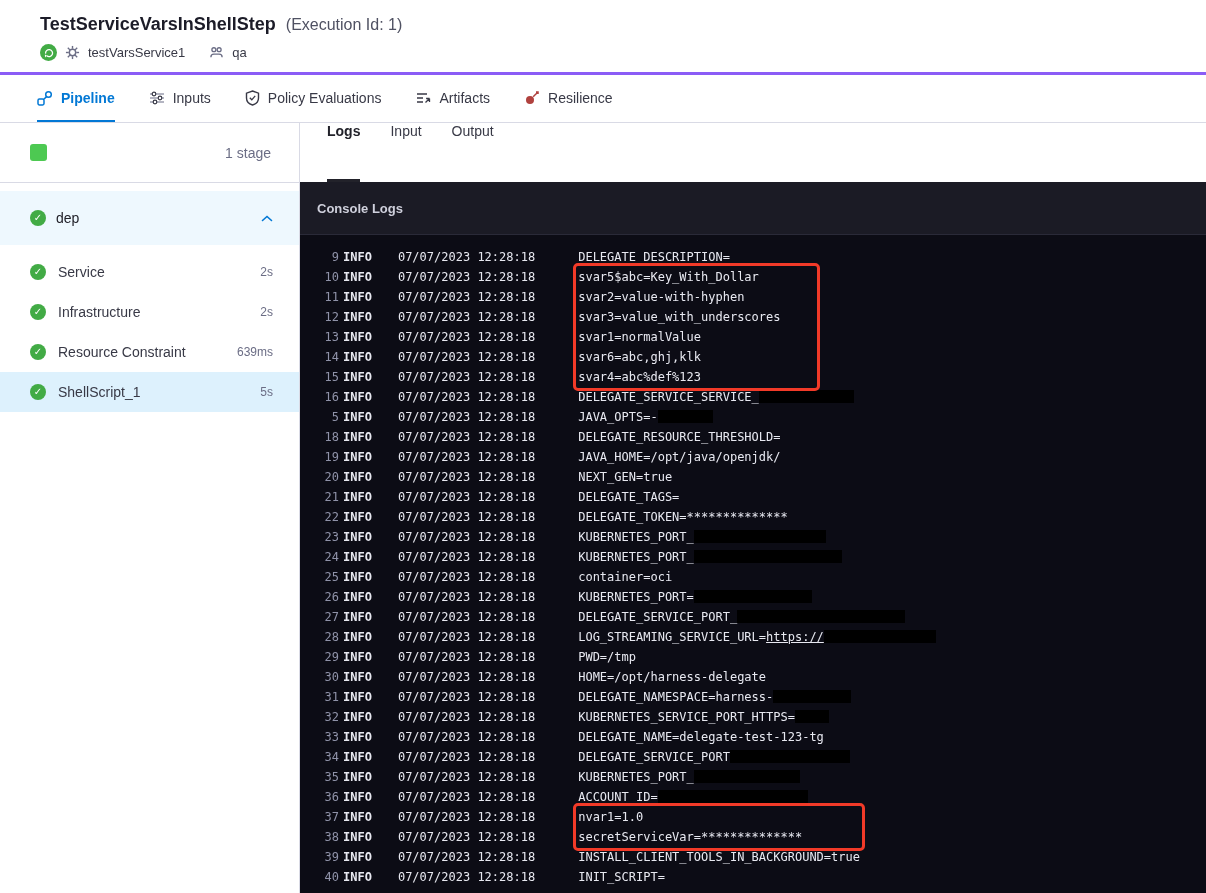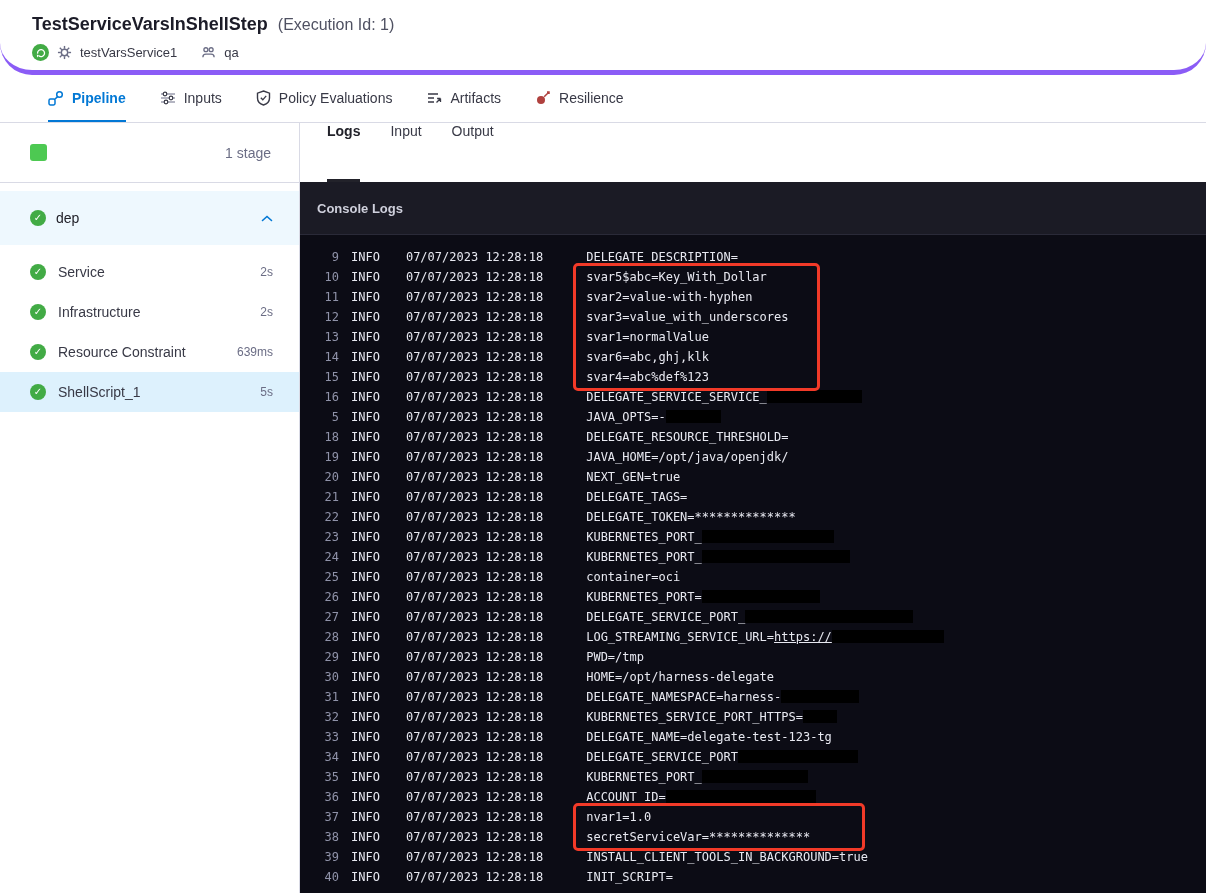--- a/index.html
+++ b/index.html
@@ -1,32 +1,32 @@
 <!DOCTYPE html>
 <html><head>
 <meta charset="utf-8">
 <style>
   * { margin:0; padding:0; box-sizing:border-box; }
   html,body { width:1206px; height:893px; overflow:hidden; background:#fff;
     font-family:"Liberation Sans", sans-serif; }
 
   
-  .header { height:75px; background:#fff; padding:14px 24px 0 32px; border-bottom:5px solid #8b5cf6;border-radius:32px; }
+  .header { height:75px; background:#fff; padding:14px 24px 0 40px; border-bottom:3px solid #8b5cf6; }
   .title-row { display:flex; align-items:baseline; gap:10px; }
   .page-title { font-size:18px; font-weight:700; color:#1c1c28; }
   .exec-id { font-size:16px; color:#4f5162; }
   .meta-row { margin-top:9px; display:flex; align-items:center; gap:8px; font-size:13px; color:#383946; }
   .svc-circle { width:17px; height:17px; border-radius:50%; background:#42ab45; display:inline-flex;
     align-items:center; justify-content:center; }
   .icon { display:inline-flex; align-items:center; justify-content:center; }
   .meta-sep { width:8px; }
 
   
   .tabbar { height:48px; border-bottom:1px solid #d9dae5; display:flex; align-items:stretch;
-    padding-left:48px; gap:34px; background:#fff; }
+    padding-left:37px; gap:34px; background:#fff; }
   .tab { display:flex; align-items:center; gap:8px; font-size:14px; color:#383946;
     border-bottom:2px solid transparent; cursor:pointer; }
   .tab.active { color:#0278d5; border-bottom-color:#0278d5; font-weight:600; }
 
   
   .content { display:flex; height:770px; }
   .sidebar { width:300px; flex:none; border-right:1px solid #d9dae5; background:#fff; }
   .stage-head { height:60px; border-bottom:1px solid #d9dae5; display:flex; align-items:center;
     padding:0 28px 0 30px; }
   .stage-square { width:17px; height:17px; border-radius:3px; background:#4dc952; }
@@ -50,21 +50,21 @@
     border-bottom:3px solid transparent; cursor:pointer; }
   .logtab.active { font-weight:700; color:#22222a; border-bottom-color:#22222a; }
   .console { flex:1; display:flex; flex-direction:column; background:#0c0c15; min-height:0; }
   .console-head { height:53px; flex:none; background:#1b1b25; border-bottom:1px solid #2a2a38;
     display:flex; align-items:center; padding-left:17px; }
   .console-title { font-size:13px; font-weight:700; color:#cfd0dc; }
   .log-scroll { position:relative; flex:1; overflow:hidden; padding-top:12px;
     font-family:"DejaVu Sans Mono", monospace; font-size:12px; }
   .logrow { height:20px; line-height:20px; display:flex; color:#e8e9f1; white-space:pre; }
   .ln { width:39px; text-align:right; color:#9093a9; flex:none; }
-  .lvl { margin-left:12px; flex:none; }
+  .lvl { margin-left:4px; flex:none;font-weight:bold; }
   .ts { margin-left:26px; flex:none; }
   .msg { margin-left:43px; }
   .redact { display:inline-block; height:13px; background:#000; vertical-align:-2px; }
   .lnk { text-decoration:underline; cursor:pointer; }
   .hlbox { position:absolute; left:273px; border:3px solid #f23a28; border-radius:5px;
     pointer-events:none; }
 </style>
 </head>
 <body>
 

